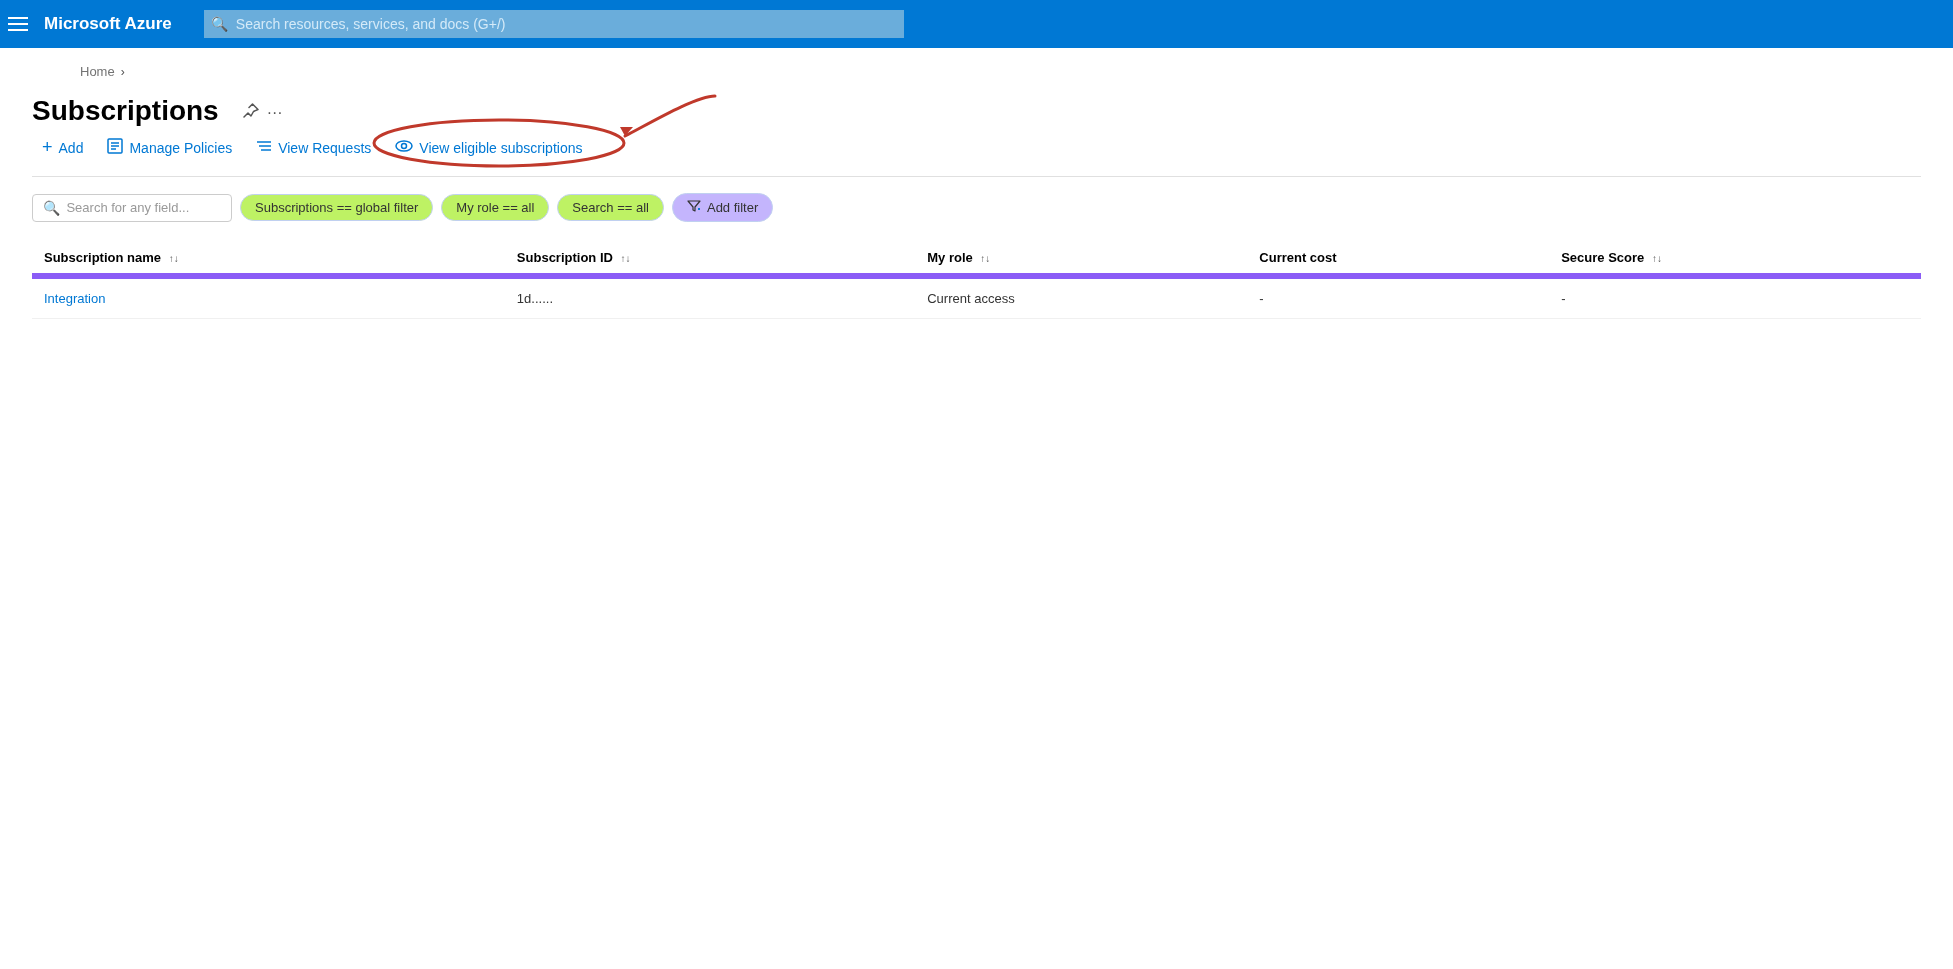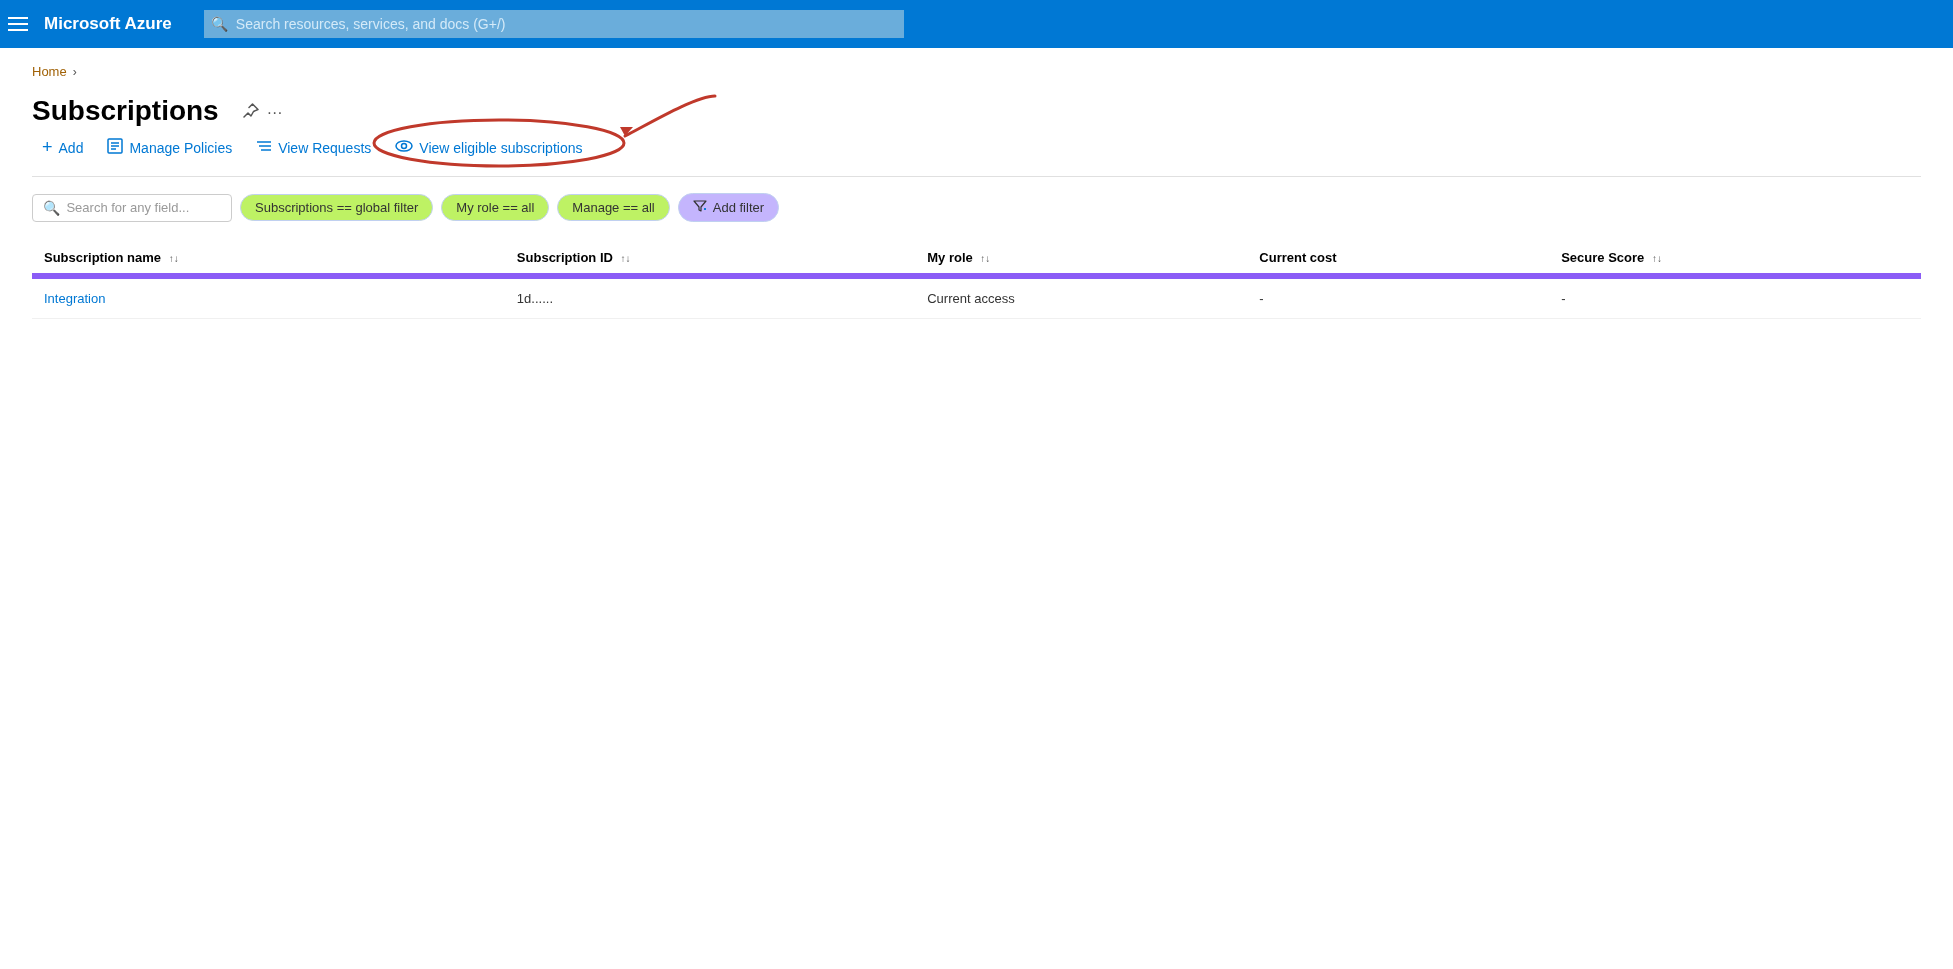--- a/index.html
+++ b/index.html
@@ -70,23 +70,24 @@
     
     .breadcrumb {
       display: flex;
       align-items: center;
       gap: 6px;
       margin-bottom: 16px;
       color: #0078d4;
       font-size: 13px;
     }
     .breadcrumb a {
-      color: #a16207;
+      color: #737373;
       text-decoration: none;
       cursor: pointer;
+      margin-left: 48px;
     }
     .breadcrumb .chevron {
       color: #555;
       font-size: 12px;
     }
 
     
     .page-header {
       display: flex;
       align-items: flex-start;
@@ -337,21 +338,21 @@
       <span style="color:#999;">🔍</span>
       <input type="text" placeholder="Search for any field..." style="">
     </div>
     <div class="filter-chip">
       <span>Subscriptions == global filter</span>
     </div>
     <div class="filter-chip">
       <span>My role == all</span>
     </div>
     <div class="filter-chip">
-      <span>Manage == all</span>
+      <span>Search == all</span>
     </div>
     <div class="add-filter-btn">
       <span>
         <svg width="14" height="14" viewBox="0 0 14 14" fill="none" xmlns="http://www.w3.org/2000/svg">
           <path d="M1 2h12l-5 6v4l-2-1V8L1 2z" stroke="#333" stroke-width="1.2" fill="none" stroke-linejoin="round"></path>
           <line x1="11" y1="10" x2="13" y2="10" stroke="#0078d4" stroke-width="1.5"></line>
           <line x1="12" y1="9" x2="12" y2="11" stroke="#0078d4" stroke-width="1.5"></line>
         </svg>
       </span>
       <span>Add filter</span>

